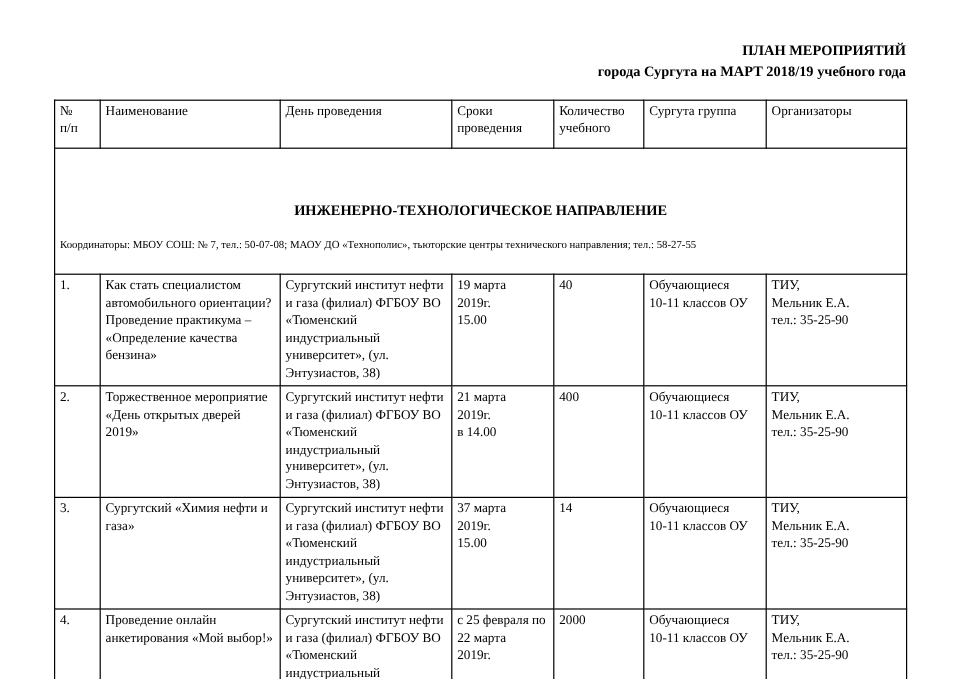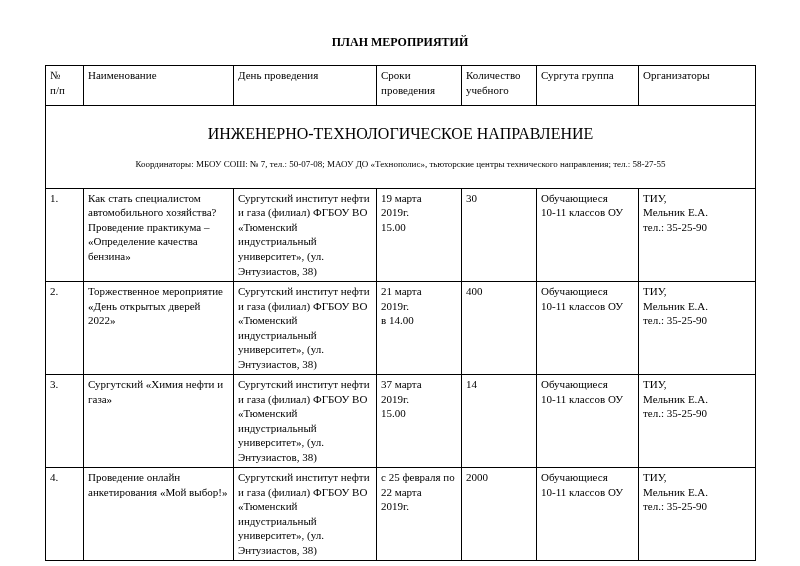--- a/index.html
+++ b/index.html
@@ -14,21 +14,21 @@
     font-family: "Liberation Serif", "DejaVu Serif", serif;
     color: #000000;
   }
   .page {
     box-sizing: border-box;
     width: 800px;
     height: 566px;
     padding: 34px 45px 0 45px;
   }
   .doc-title {
-    text-align: center;
+    text-align: right;
     font-weight: bold;
     font-size: 12px;
     line-height: 1.45;
     margin-bottom: 14px;
   }
   .doc-title div { white-space: nowrap; }
   table.plan {
     border-collapse: collapse;
     table-layout: fixed;
     width: 710px;
@@ -50,37 +50,39 @@
   .c-name     { width: 150px; }
   .c-place    { width: 143px; }
   .c-dates    { width: 85px; }
   .c-count    { width: 75px; }
   .c-target   { width: 102px; }
   .c-org      { width: 117px; }
   .center { text-align: center; }
   td.section-cell { padding: 2px 4px 3px 4px; }
   .section-title {
     text-align: center;
-    font-weight: normal;
-    font-size: 16px;
+    font-weight: bold;
+    font-size: 12px;
     white-space: normal;
+    margin-top: 28px;
   }
   .section-sub {
-    text-align: center;
+    text-align: left;
     font-size: 9px;
     white-space: normal;
   }
 </style>
 </head>
 <body>
 
 <div class="page">
 
   <div class="doc-title">
     <div>ПЛАН МЕРОПРИЯТИЙ</div>
+    <div>города Сургута на МАРТ 2018/19 учебного года</div>
   </div>
 
   <table class="plan">
     <colgroup>
       <col class="c-num">
         <col class="c-name">
         <col class="c-place">
         <col class="c-dates">
       <col class="c-count">
         <col class="c-target">
@@ -103,36 +105,36 @@
     <tbody>
       <tr>
         <td class="section-cell" colspan="7">
           <div class="section-title">ИНЖЕНЕРНО-ТЕХНОЛОГИЧЕСКОЕ НАПРАВЛЕНИЕ</div>
           <div class="section-sub">Координаторы: МБОУ СОШ: № 7, тел.: 50-07-08; МАОУ ДО «Технополис», тьюторские центры технического направления; тел.: 58-27-55</div>
         </td>
       </tr>
 
       <tr>
         <td class="center">1.</td>
-        <td>Как стать специалистом автомобильного хозяйства? Проведение практикума – «Определение качества бензина»</td>
+        <td>Как стать специалистом автомобильного ориентации? Проведение практикума – «Определение качества бензина»</td>
         <td>Сургутский институт нефти и газа (филиал) ФГБОУ ВО «Тюменский индустриальный университет», (ул. Энтузиастов, 38)</td>
         <td class="center">19 марта
 2019г.
 15.00</td>
-        <td class="center">30</td>
+        <td class="center">40</td>
         <td>Обучающиеся
 10-11 классов ОУ</td>
         <td>ТИУ,
 Мельник Е.А.
 тел.: 35-25-90</td>
       </tr>
 
       <tr>
         <td class="center">2.</td>
-        <td>Торжественное мероприятие «День открытых дверей 2022»</td>
+        <td>Торжественное мероприятие «День открытых дверей 2019»</td>
         <td>Сургутский институт нефти и газа (филиал) ФГБОУ ВО «Тюменский индустриальный университет», (ул. Энтузиастов, 38)</td>
         <td class="center">21 марта
 2019г.
 в 14.00</td>
         <td class="center">400</td>
         <td>Обучающиеся
 10-11 классов ОУ</td>
         <td>ТИУ,
 Мельник Е.А.
 тел.: 35-25-90</td>

